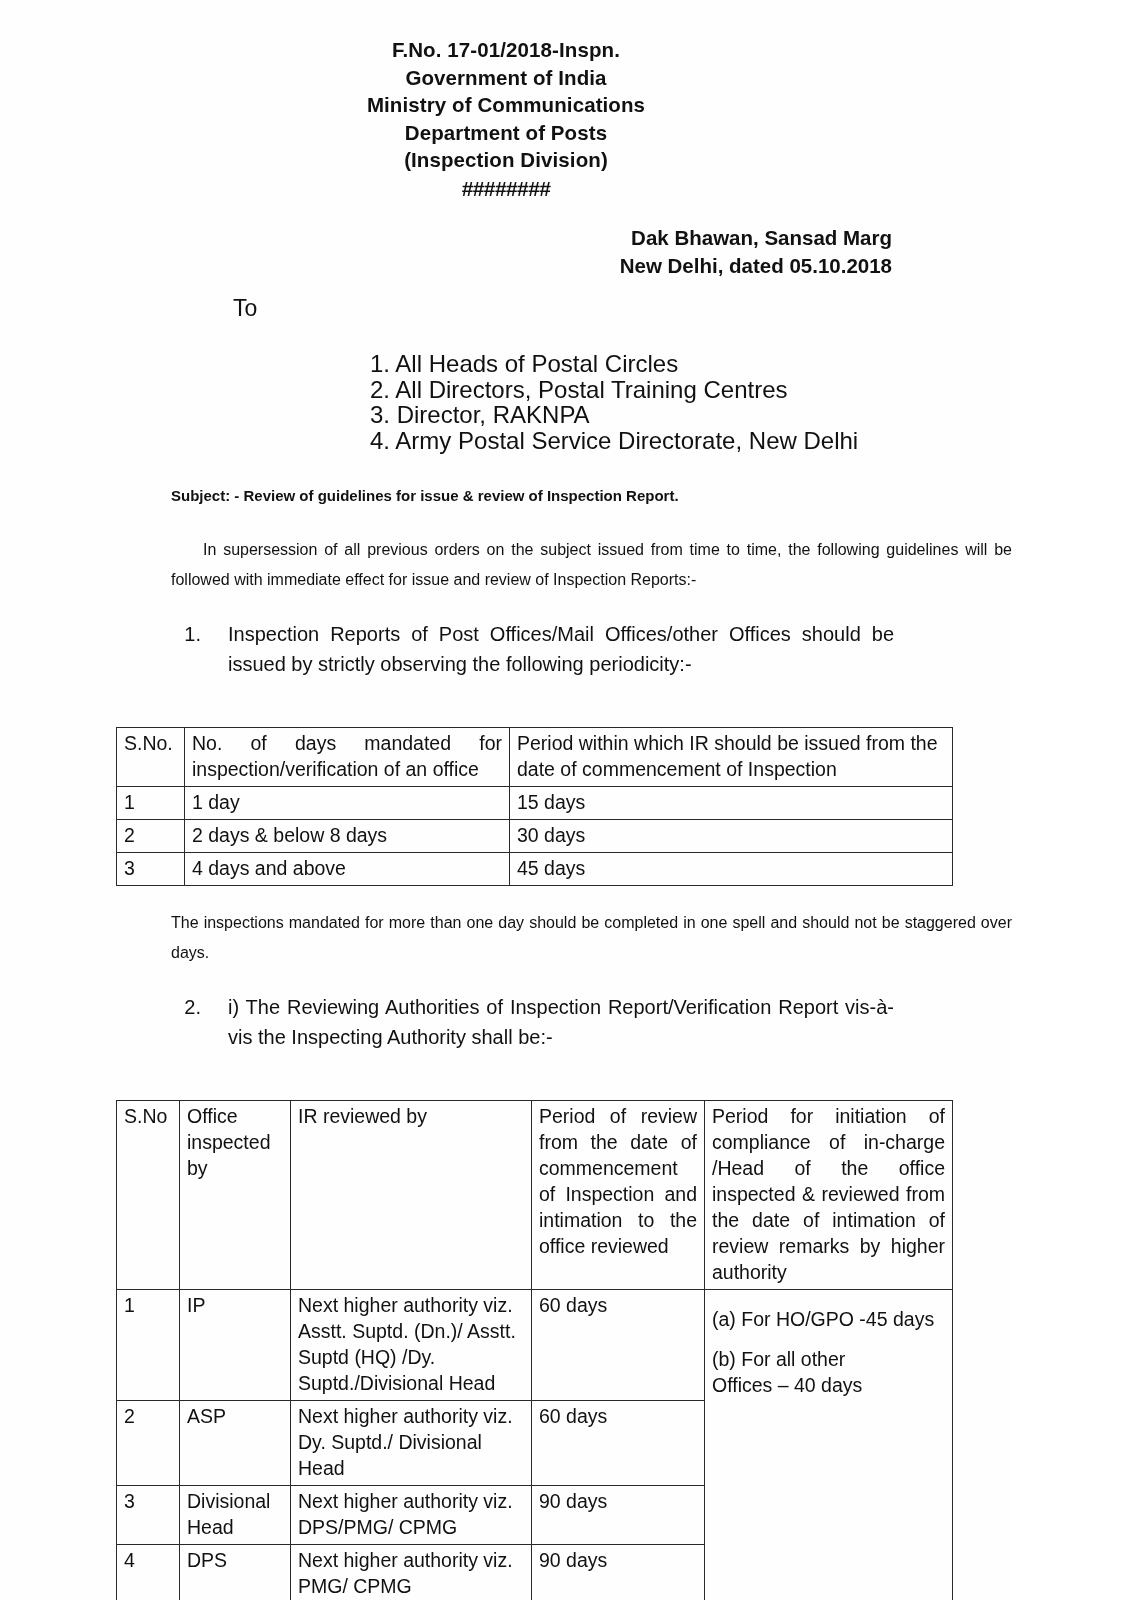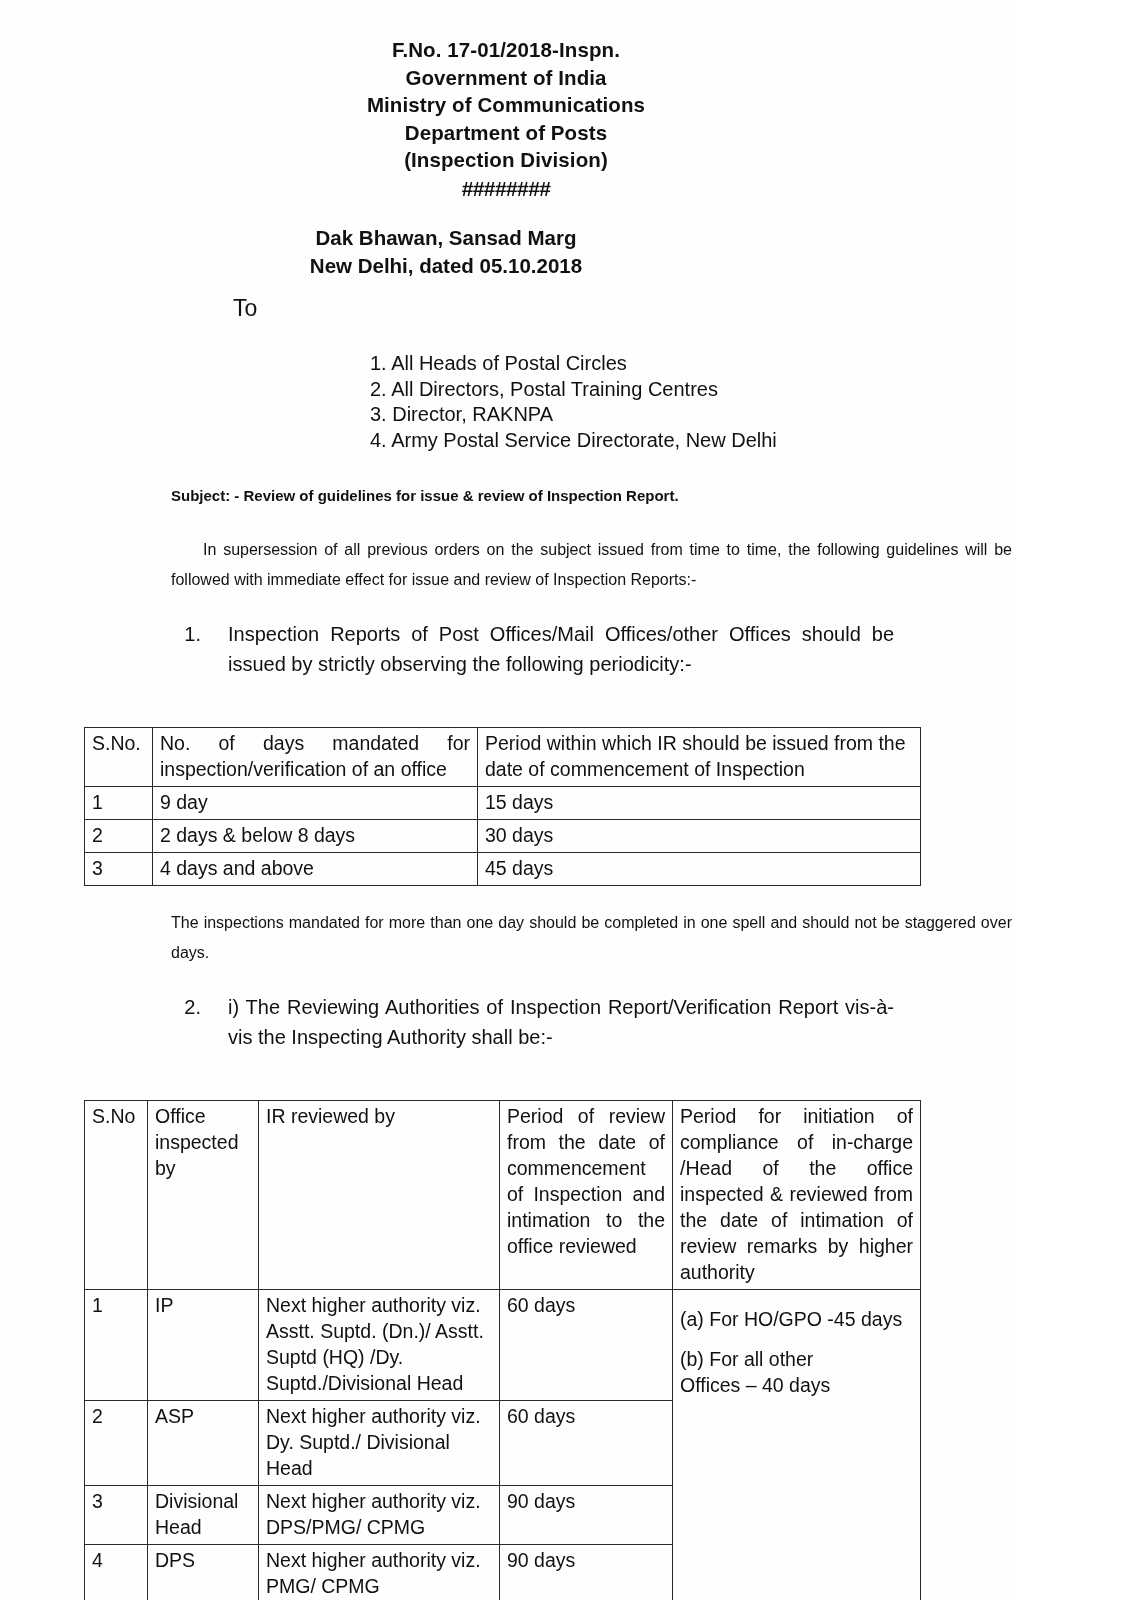--- a/index.html
+++ b/index.html
@@ -35,38 +35,38 @@
     font-weight: bold;
     font-size: 21px;
     letter-spacing: -0.6px;
     margin-top: 1px;
   }
 
   
   .addr-right {
     margin-top: 22px;
     padding-right: 120px;
-    text-align: center;
+    text-align: right;
     font-weight: bold;
     font-size: 20.5px;
     line-height: 27.5px;
   }
   .addr-right .ln { display: block; }
 
   
   .to-label {
     margin-top: 16px;
     padding-left: 233px;
     font-size: 23px;
     line-height: 26px;
   }
   .recipients {
     margin-top: 30px;
     padding-left: 370px;
-    font-size: 20px;
+    font-size: 24px;
     line-height: 25.5px;
   }
   .recipients .ln { display: block; white-space: pre; }
 
   
   .subject {
     margin-top: 30px;
     padding-left: 171px;
     font-weight: bold;
     font-size: 15px;
@@ -103,21 +103,21 @@
     box-sizing: content-box;
   }
   .numitem .txt {
     flex: 1 1 auto;
     text-align: justify;
     text-justify: inter-word;
   }
 
   
   .tbl-wrap {
-    padding-left: 84px;
+    padding-left: 116px;
     padding-right: 122px;
     box-sizing: border-box;
     margin-top: 48px;
   }
   table.doc {
     border-collapse: collapse;
     width: 836px;
     font-size: 19.5px;
     line-height: 26px;
     table-layout: fixed;
@@ -188,21 +188,21 @@
       <thead>
         <tr>
           <th>S.No.</th>
           <th class="just">No. of days mandated for inspection/verification of an office</th>
           <th>Period within which IR should be issued from the date of commencement of Inspection</th>
         </tr>
       </thead>
       <tbody>
         <tr>
           <td>1</td>
-          <td>9 day</td>
+          <td>1 day</td>
           <td>15 days</td>
         </tr>
         <tr>
           <td>2</td>
           <td>2 days &amp; below 8 days</td>
           <td>30 days</td>
         </tr>
         <tr>
           <td>3</td>
           <td>4 days and above</td>

